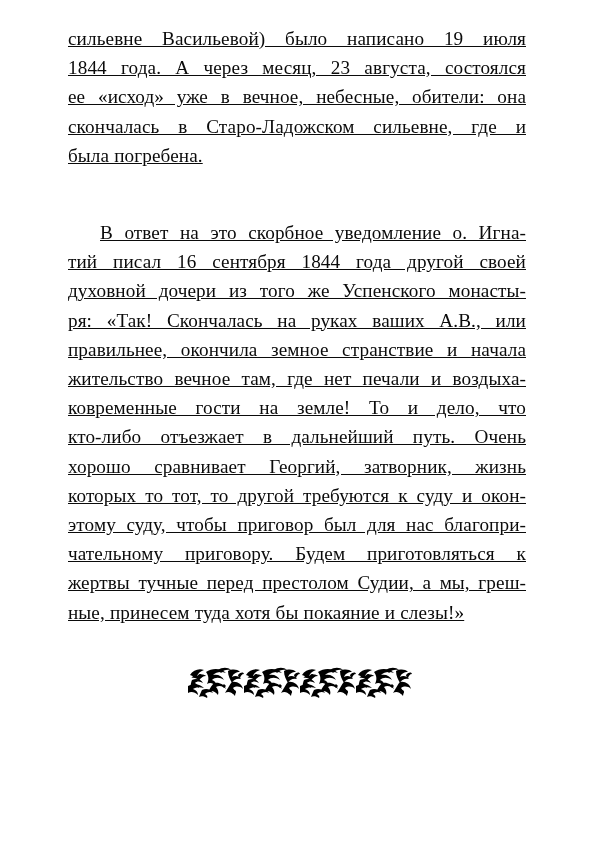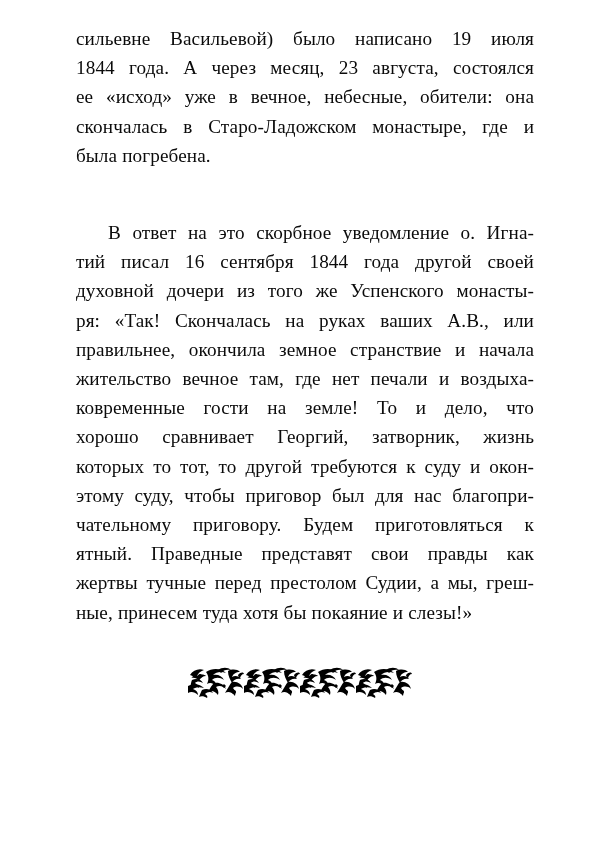--- a/index.html
+++ b/index.html
@@ -22,23 +22,24 @@
     position: absolute;
     left: 0;
     top: 0;
     width: 600px;
     height: 864px;
     background: #ffffff;
   }
 
   .text-block {
     position: absolute;
-    left: 76px;
+    left: 68px;
     top: 24px;
     width: 458px;
+    text-decoration: underline;
   }
 
   .para {
     margin: 0;
     font-size: 19.2px;
     line-height: 29.2px;
     text-align: justify;
     text-justify: inter-word;
     letter-spacing: 0.1px;
     word-spacing: 0.2px;
@@ -86,37 +87,37 @@
 <body style="background-color: rgb(255, 255, 255); color: rgb(11, 11, 11);">
 
 <div class="page">
 
   <div class="text-block">
 
     <p class="para">
       <span class="line">сильевне Васильевой) было написано 19 июля</span>
       <span class="line">1844 года. А через месяц, 23 августа, состоялся</span>
       <span class="line">ее «исход» уже в вечное, небесные, обители: она</span>
-      <span class="line">скончалась в Старо-Ладожском монастыре, где и</span>
+      <span class="line">скончалась в Старо-Ладожском сильевне, где и</span>
       <span class="line last">была погребена.</span>
     </p>
 
     <p class="para">
       <span class="line indent">В ответ на это скорбное уведомление о. Игна-</span>
       <span class="line">тий писал 16 сентября 1844 года другой своей</span>
       <span class="line">духовной дочери из того же Успенского монасты-</span>
       <span class="line">ря: «Так! Скончалась на руках ваших А.В., или</span>
       <span class="line">правильнее, окончила земное странствие и начала</span>
       <span class="line">жительство вечное там, где нет печали и воздыха-</span>
       <span class="line">ковременные гости на земле! То и дело, что</span>
+      <span class="line">кто-либо отъезжает в дальнейший путь. Очень</span>
       <span class="line">хорошо сравнивает Георгий, затворник, жизнь</span>
       <span class="line">которых то тот, то другой требуются к суду и окон-</span>
       <span class="line">этому суду, чтобы приговор был для нас благопри-</span>
       <span class="line">чательному приговору. Будем приготовляться к</span>
-      <span class="line">ятный. Праведные представят свои правды как</span>
       <span class="line">жертвы тучные перед престолом Судии, а мы, греш-</span>
       <span class="line last">ные, принесем туда хотя бы покаяние и слезы!»</span>
     </p>
 
   </div>
 
   <div class="ornament-wrap">
     <svg class="ornament" viewBox="0 0 224 32" xmlns="http://www.w3.org/2000/svg" preserveAspectRatio="xMidYMid meet" aria-hidden="true">
       <defs>
         <g id="orn-unit">

